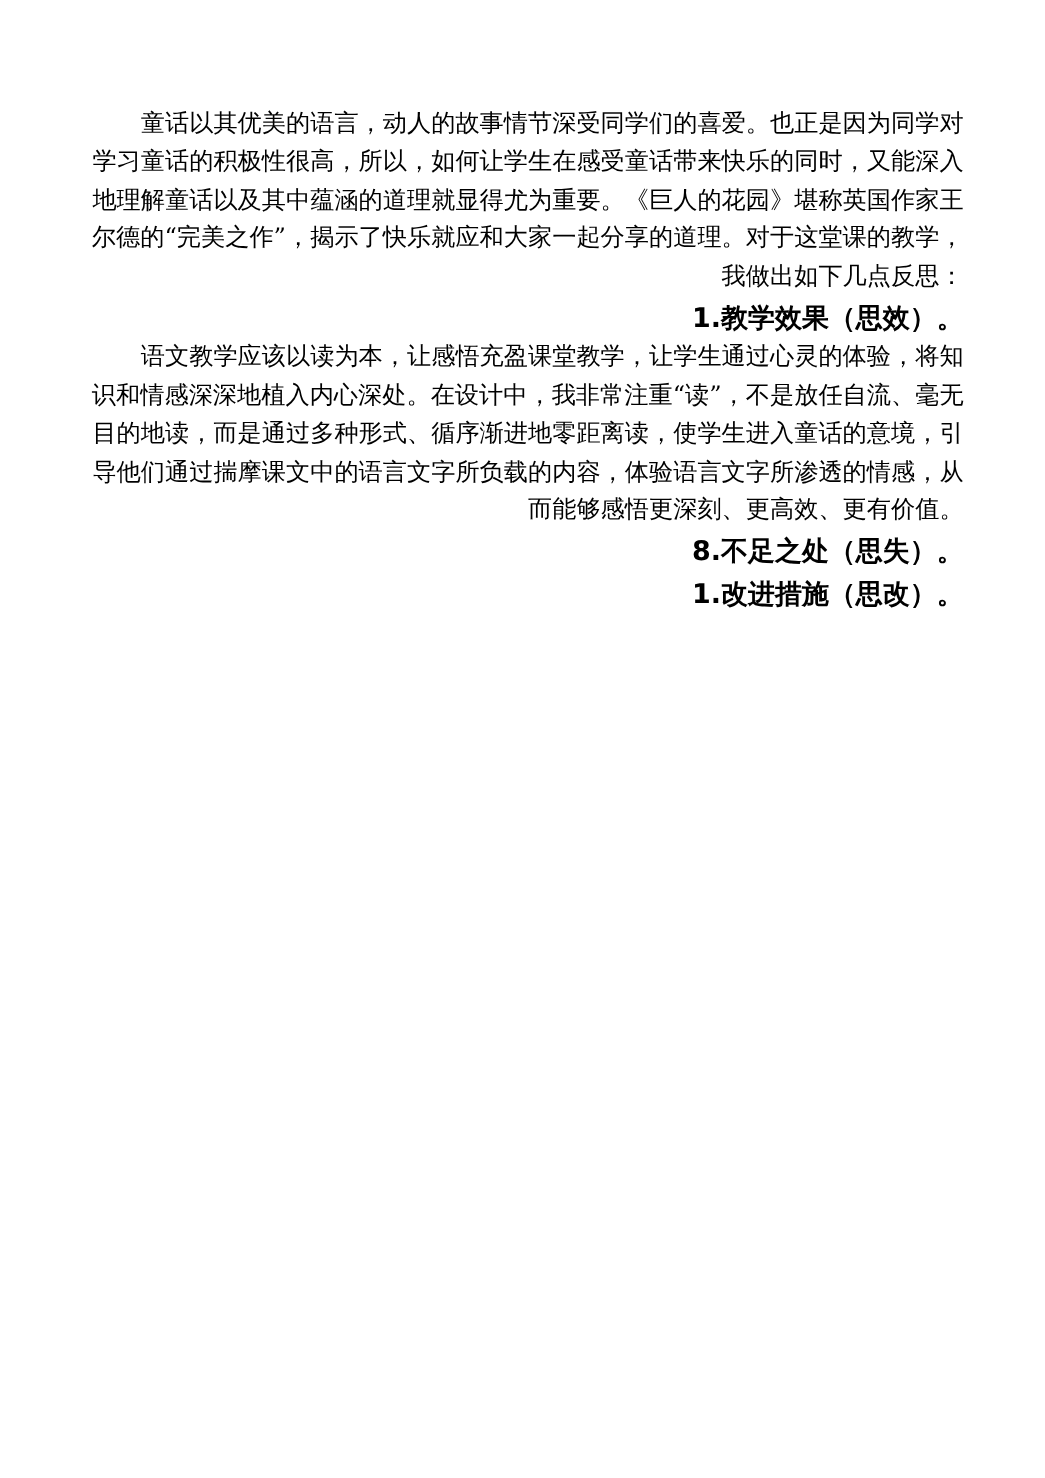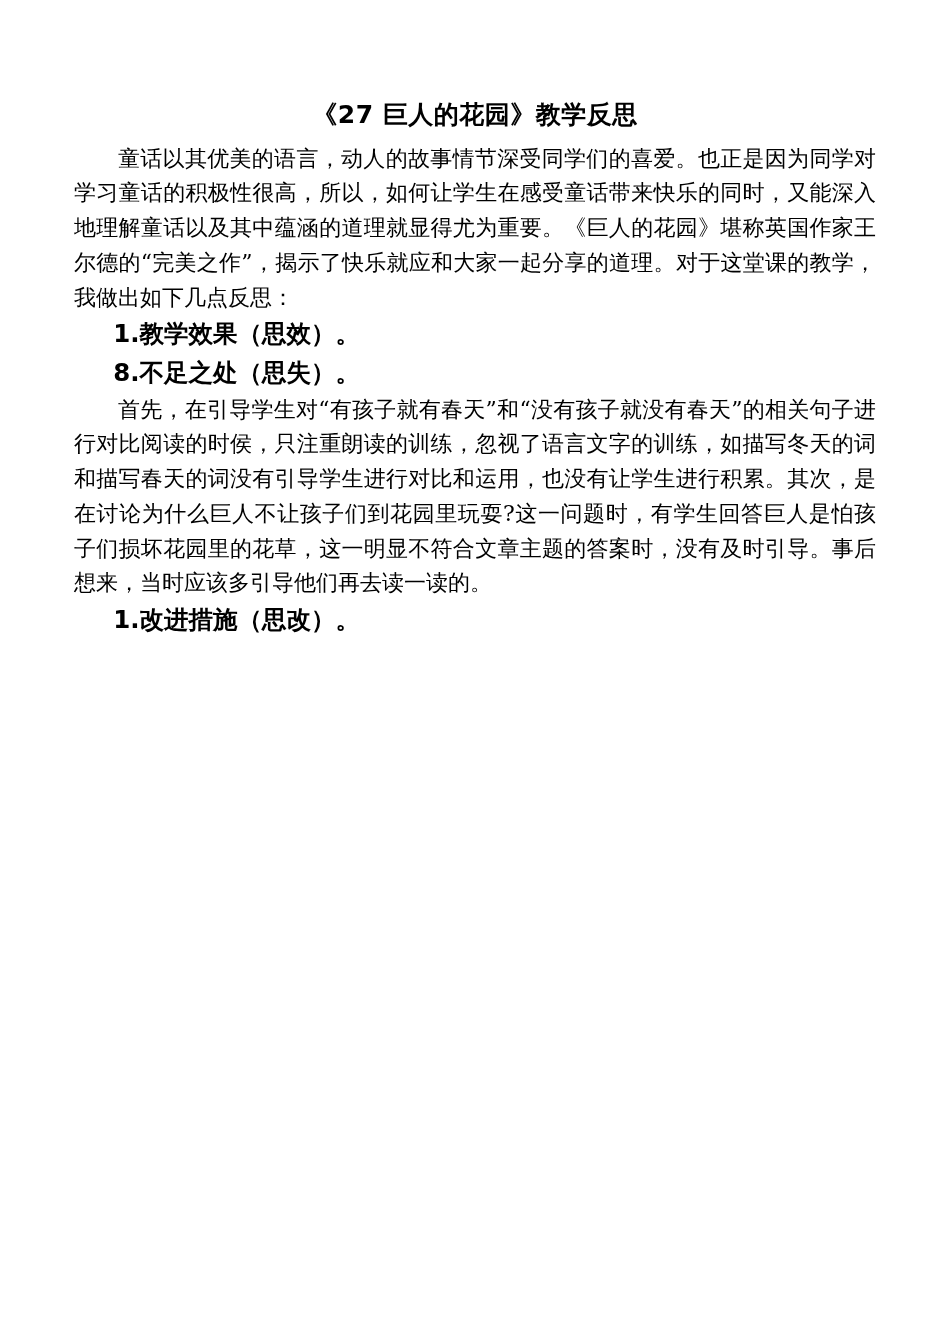--- a/index.html
+++ b/index.html
@@ -42,28 +42,28 @@
   .heading {
     font-size: 24.5px;
     line-height: 1.58;
     margin: 0;
     font-weight: bold;
     text-indent: 1.6em;
     font-family: "DejaVu Sans", "Liberation Sans", sans-serif;
   }
   .body-block > * {
     margin-bottom: 0px;
+    text-align: right;
   }
 </style>
 </head>
 <body>
 
 <div class="page">
-  <h1 class="doc-title">《27 巨人的花园》教学反思</h1>
 
   <div class="body-block">
     <p class="para">童话以其优美的语言，动人的故事情节深受同学们的喜爱。也正是因为同学对学习童话的积极性很高，所以，如何让学生在感受童话带来快乐的同时，又能深入地理解童话以及其中蕴涵的道理就显得尤为重要。《巨人的花园》堪称英国作家王尔德的“完美之作”，揭示了快乐就应和大家一起分享的道理。对于这堂课的教学，我做出如下几点反思：</p>
     <p class="heading">1.教学效果（思效）。</p>
+    <p class="para">语文教学应该以读为本，让感悟充盈课堂教学，让学生通过心灵的体验，将知识和情感深深地植入内心深处。在设计中，我非常注重“读”，不是放任自流、毫无目的地读，而是通过多种形式、循序渐进地零距离读，使学生进入童话的意境，引导他们通过揣摩课文中的语言文字所负载的内容，体验语言文字所渗透的情感，从而能够感悟更深刻、更高效、更有价值。</p>
     <p class="heading">8.不足之处（思失）。</p>
-    <p class="para">首先，在引导学生对“有孩子就有春天”和“没有孩子就没有春天”的相关句子进行对比阅读的时侯，只注重朗读的训练，忽视了语言文字的训练，如描写冬天的词和描写春天的词没有引导学生进行对比和运用，也没有让学生进行积累。其次，是在讨论为什么巨人不让孩子们到花园里玩耍?这一问题时，有学生回答巨人是怕孩子们损坏花园里的花草，这一明显不符合文章主题的答案时，没有及时引导。事后想来，当时应该多引导他们再去读一读的。</p>
     <p class="heading">1.改进措施（思改）。</p>
   </div>
 </div>
 
 </body></html>

